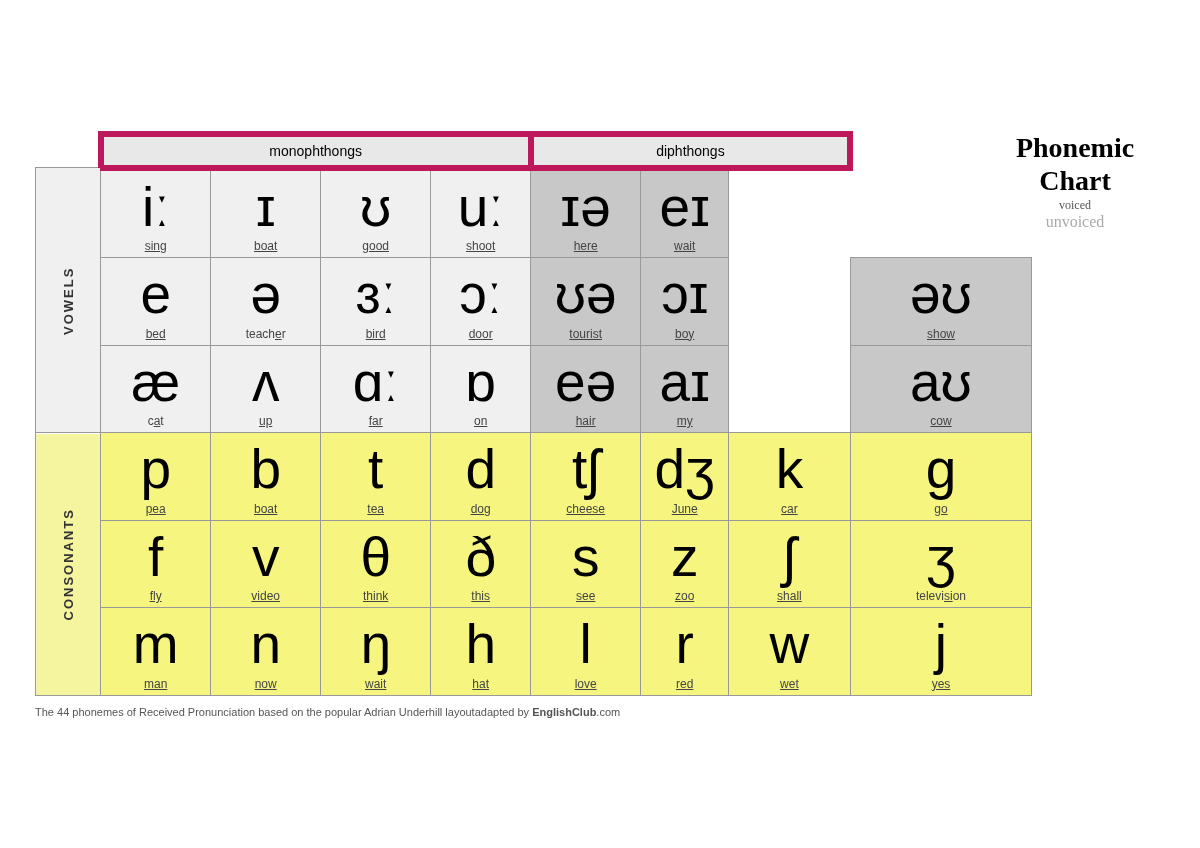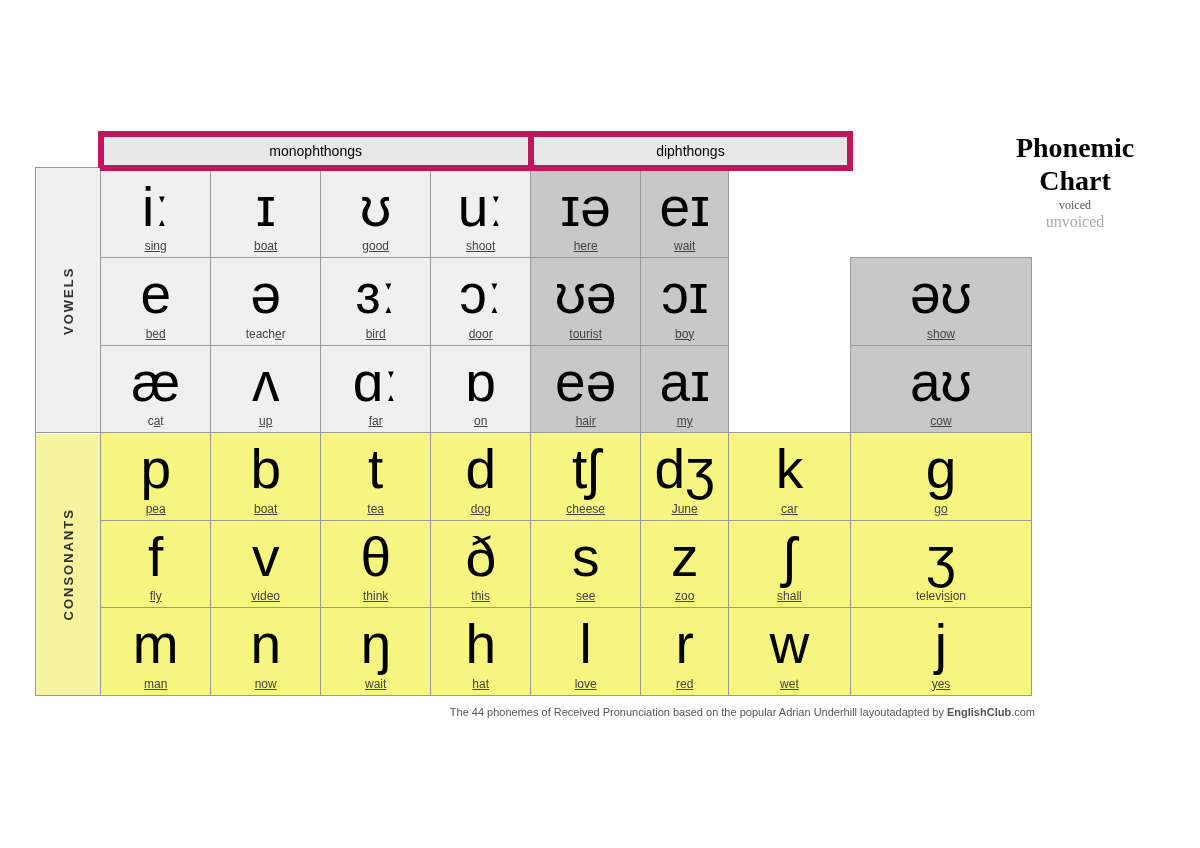--- a/index.html
+++ b/index.html
@@ -90,21 +90,21 @@
     
     .vowel-mono { background: #f0f0f0; }
     .vowel-diph { background: #c8c8c8; }
     .cons-cell { background: #f5f580; }
 
     .footer-note {
       margin-top: 10px;
       font-size: 11px;
       color: #555;
       display: flex;
-      justify-content: flex-end;
+      justify-content: flex-start;
       width: 1000px;
     }
   </style>
 </head>
 <body>
 
 <div class="main-container">
 
   <div class="title-block" style="top:0;right:0;width:180px;">
     <div class="title">

